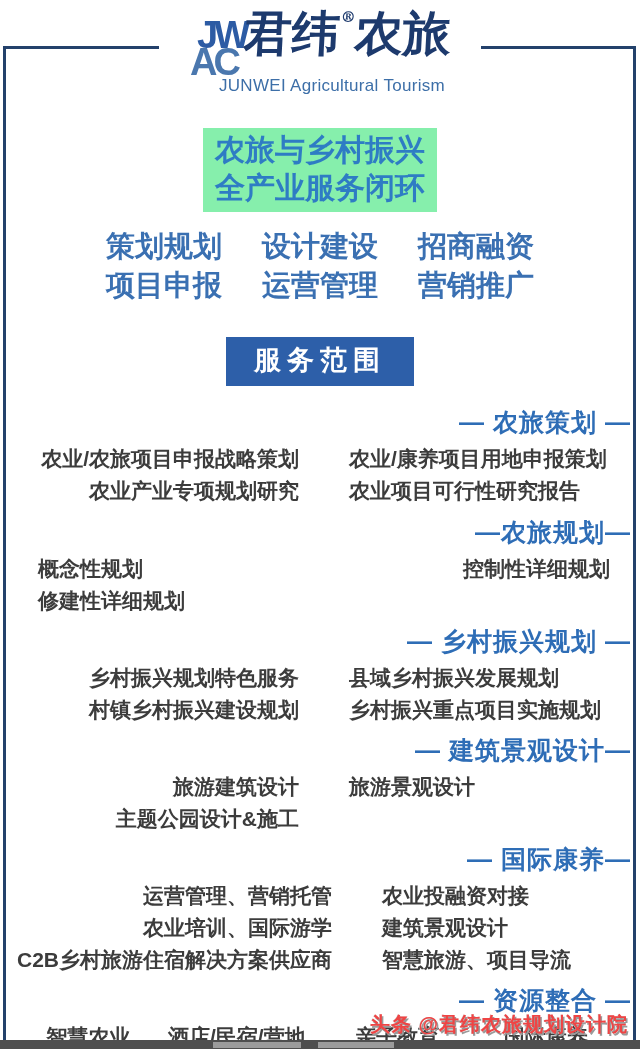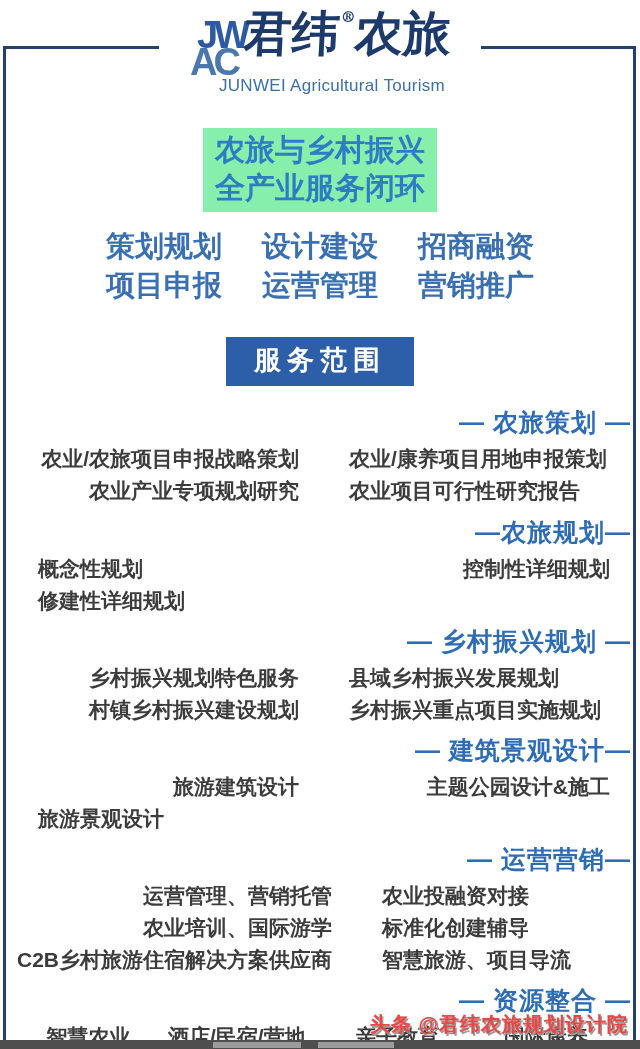--- a/index.html
+++ b/index.html
@@ -162,33 +162,33 @@
         <div class="cell r">县域乡村振兴发展规划</div>
         <div class="cell l">村镇乡村振兴建设规划</div>
         <div class="cell r">乡村振兴重点项目实施规划</div>
       </div>
     </div>
 
     <div class="section">
       <h3>— 建筑景观设计—</h3>
       <div class="grid2">
         <div class="cell l">旅游建筑设计</div>
+        <div class="cell r">旅游景观设计</div>
         <div class="cell l">主题公园设计&amp;施工</div>
-        <div class="cell r">旅游景观设计</div>
         <div class="cell r"></div>
       </div>
     </div>
 
     <div class="section">
-      <h3>— 运营营销—</h3>
+      <h3>— 国际康养—</h3>
       <div class="grid2">
         <div class="cell l">运营管理、营销托管</div>
         <div class="cell r">农业投融资对接</div>
         <div class="cell l">农业培训、国际游学</div>
-        <div class="cell r">标准化创建辅导</div>
+        <div class="cell r">建筑景观设计</div>
         <div class="cell l">C2B乡村旅游住宿解决方案供应商</div>
         <div class="cell r">智慧旅游、项目导流</div>
       </div>
     </div>
 
     <div class="section">
       <h3>— 资源整合 —</h3>
       <div class="grid4">
         <div class="cell">智慧农业</div>
         <div class="cell">酒店/民宿/营地</div>

